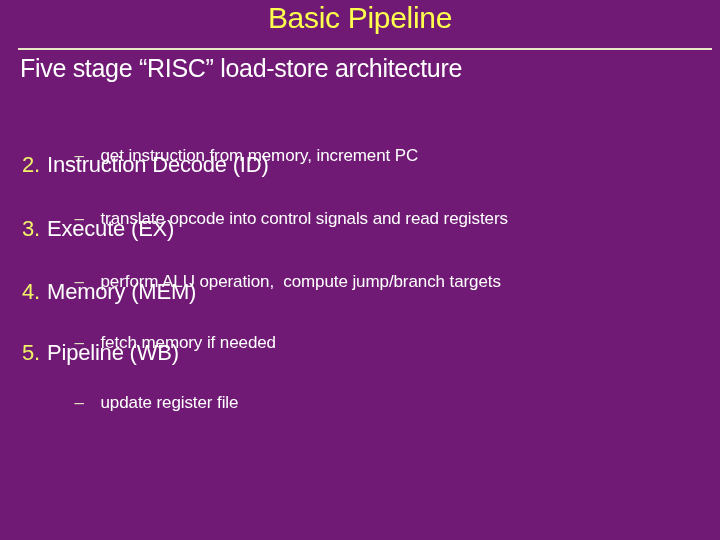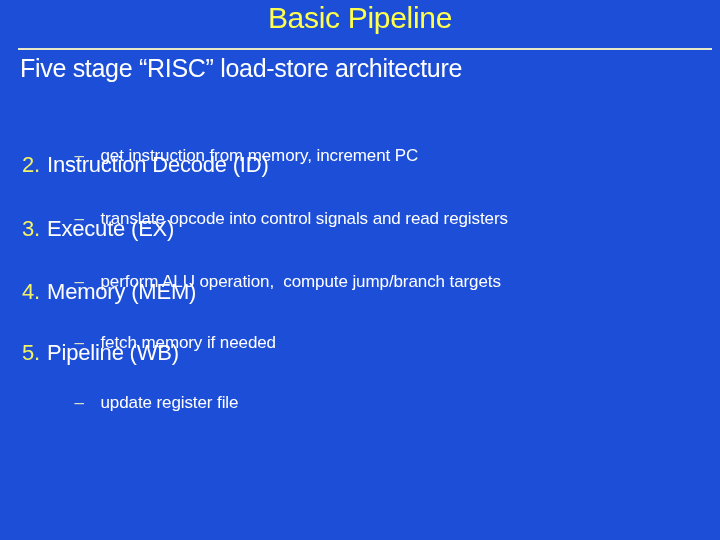--- a/index.html
+++ b/index.html
@@ -6,21 +6,21 @@
   html, body { width: 720px; height: 540px; }
   body {
     background: #000000;
     font-family: "Liberation Sans", sans-serif;
     overflow: hidden;
   }
   .slide {
     position: relative;
     width: 720px;
     height: 540px;
-    background: #1d4ed8;
+    background: #701a75;
   }
   .slide-title {
     position: absolute;
     top: 3px;
     left: 0;
     width: 720px;
     text-align: center;
     font-size: 30px;
     line-height: 30px;
     color: #ffff4d;

